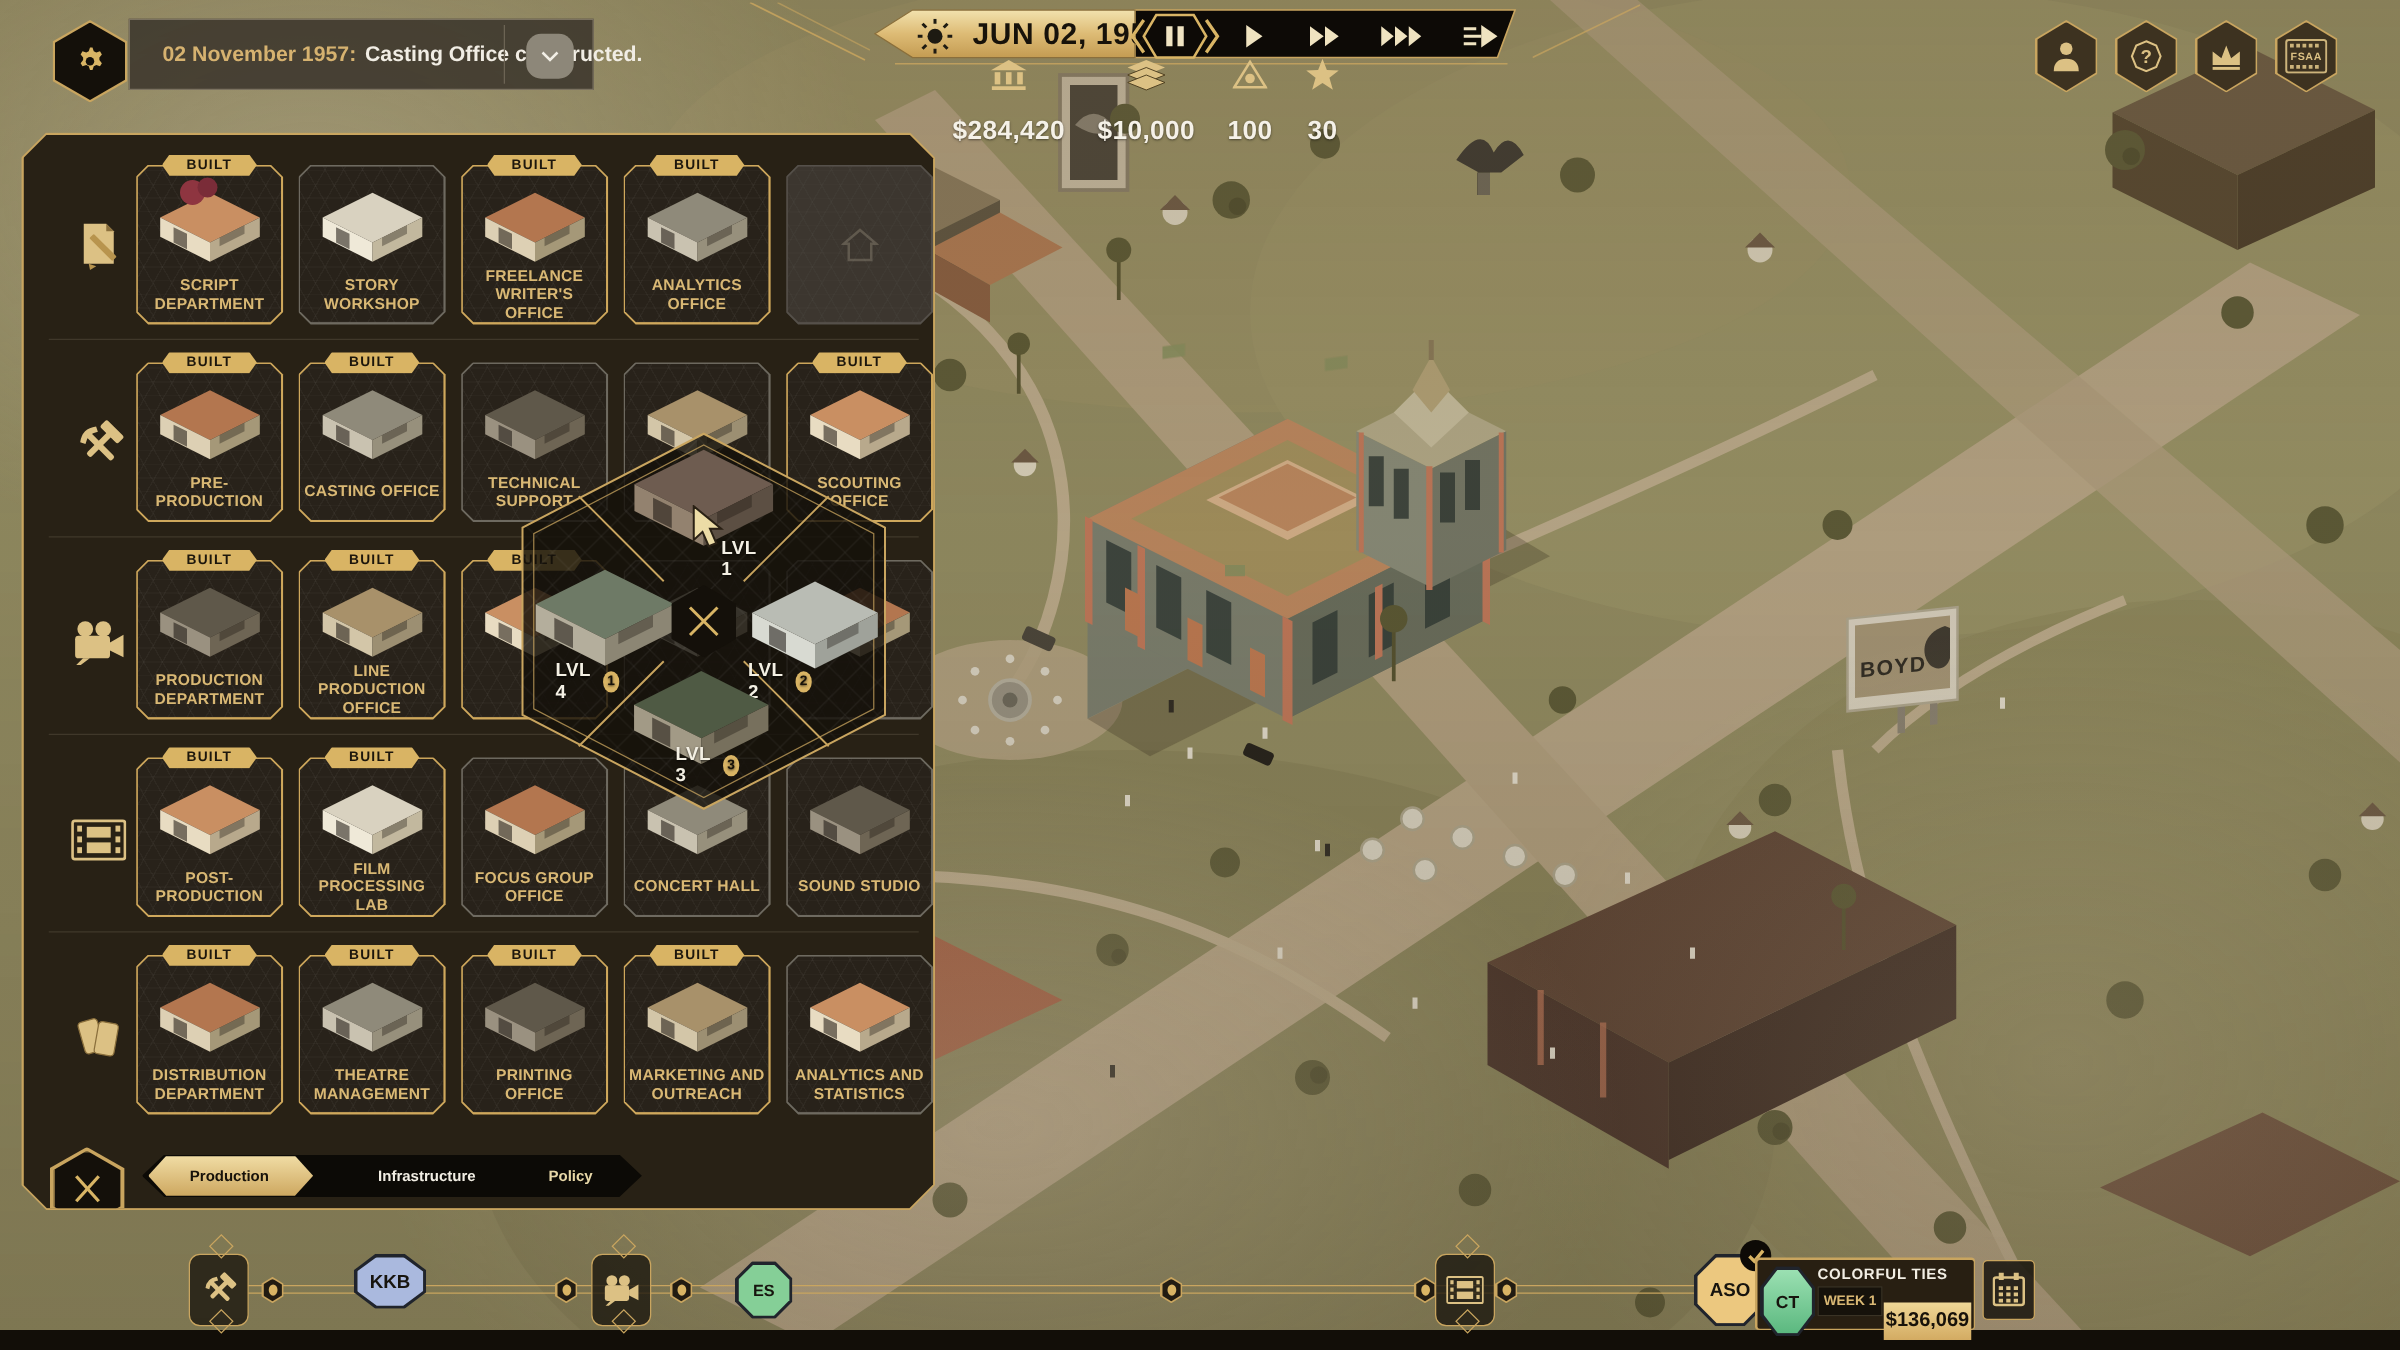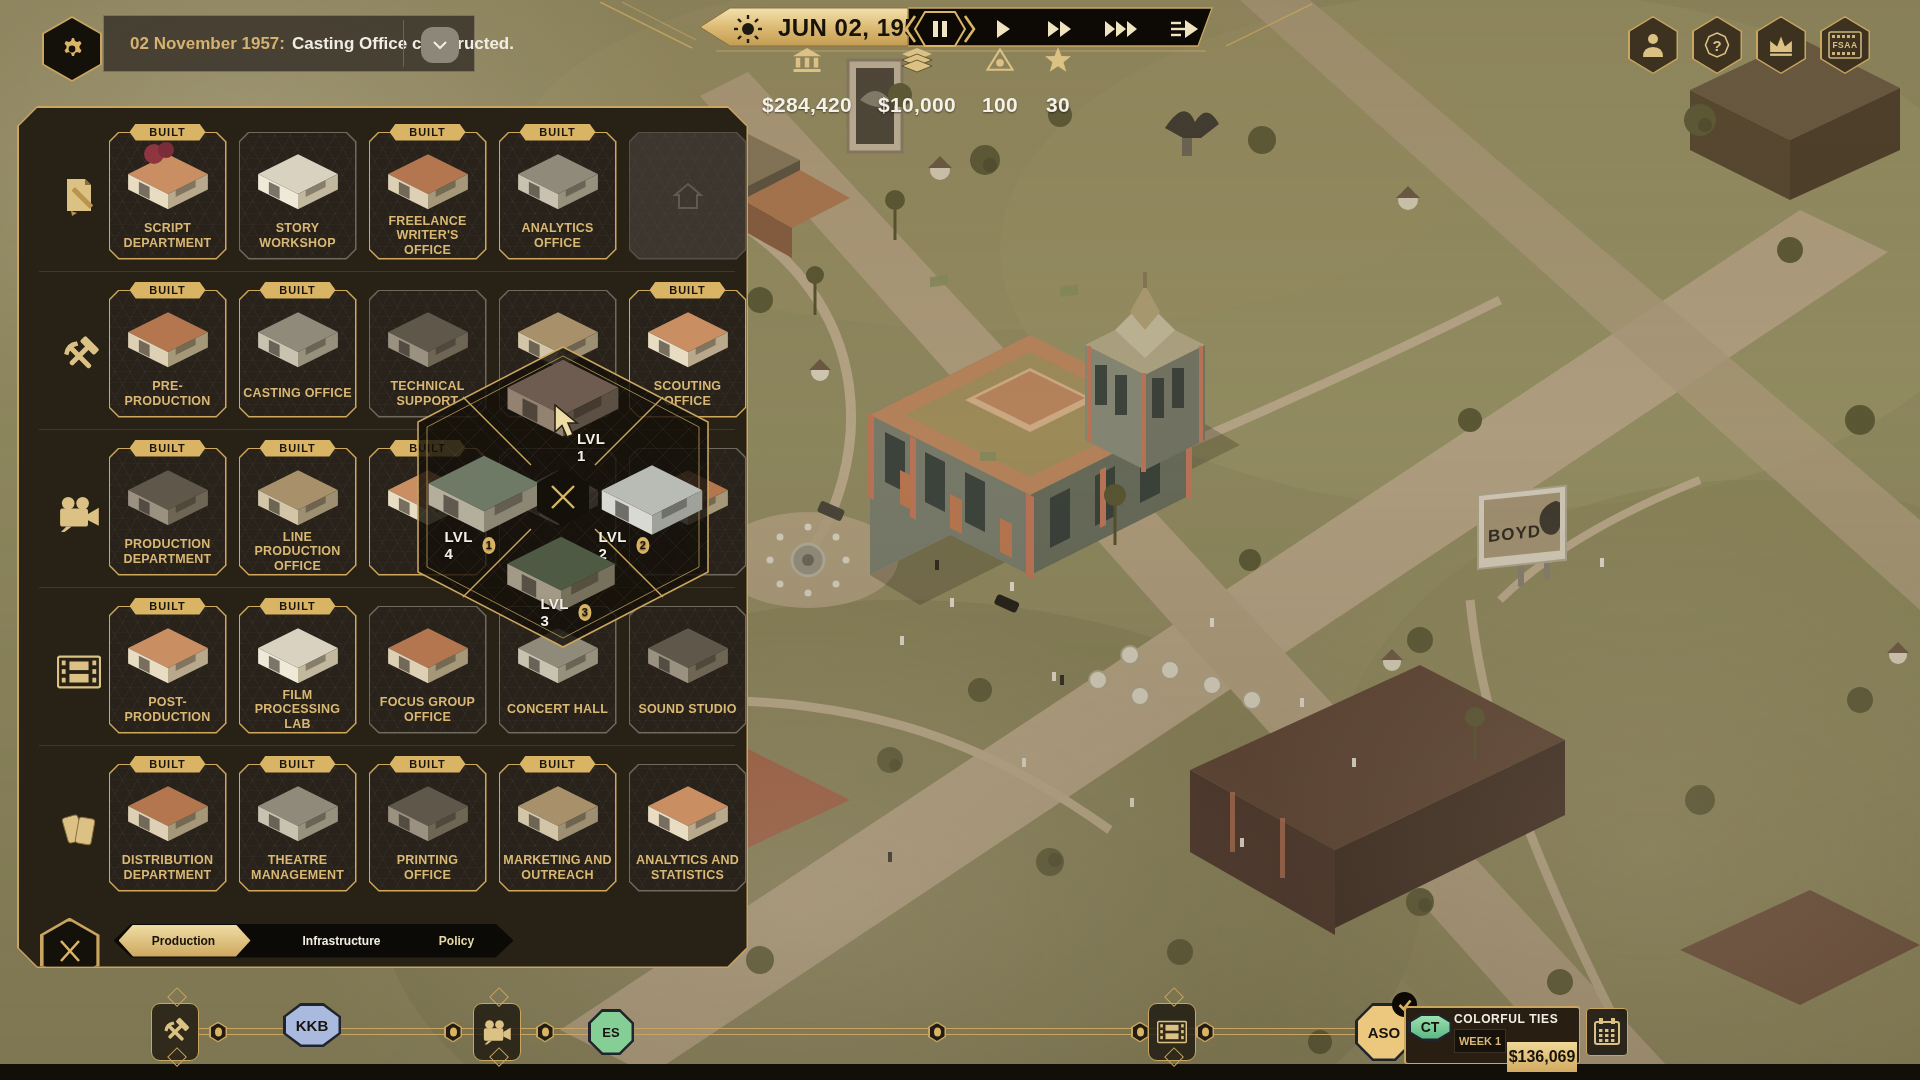--- a/index.html
+++ b/index.html
@@ -1195,21 +1195,21 @@
           <span class="ocore" style="background: linear-gradient(rgb(236, 200, 127), rgb(236, 200, 127)); font-size: 15px;">ASO</span>
         </div>
         <div class="checkdot" style="left: 1392px; top: 992px;">
           <svg width="14" height="12" viewBox="0 0 14 12">
             <polyline points="1.5,6 5.5,10 12.5,1.5" fill="none" stroke="#d9b565" stroke-width="2.6"></polyline>
           </svg>
         </div>
       </div>
     <div class="project">
       <div class="project-in"></div>
-      <div class="octbadge pipbadge" style="left:4px;top:7px;width:44px;height:28px;">
+      <div class="octbadge pipbadge" style="left:4px;top:7px;width:44px;height:56px;">
         <span class="oring"></span>
         <span class="ocore" style="background:linear-gradient(180deg,#9be0b2,#5bb87f);font-size:14px;">CT</span>
       </div>
       <div class="pname">COLORFUL TIES</div>
       <div class="pweek">WEEK 1</div>
       <div class="pbudget">$136,069</div>
     </div>
     <div class="calbtn">
       <svg width="26" height="28" viewBox="0 0 26 28">
         <rect x="1" y="4" width="24" height="22" rx="2" fill="none" stroke="#dcc184" stroke-width="2"></rect>

